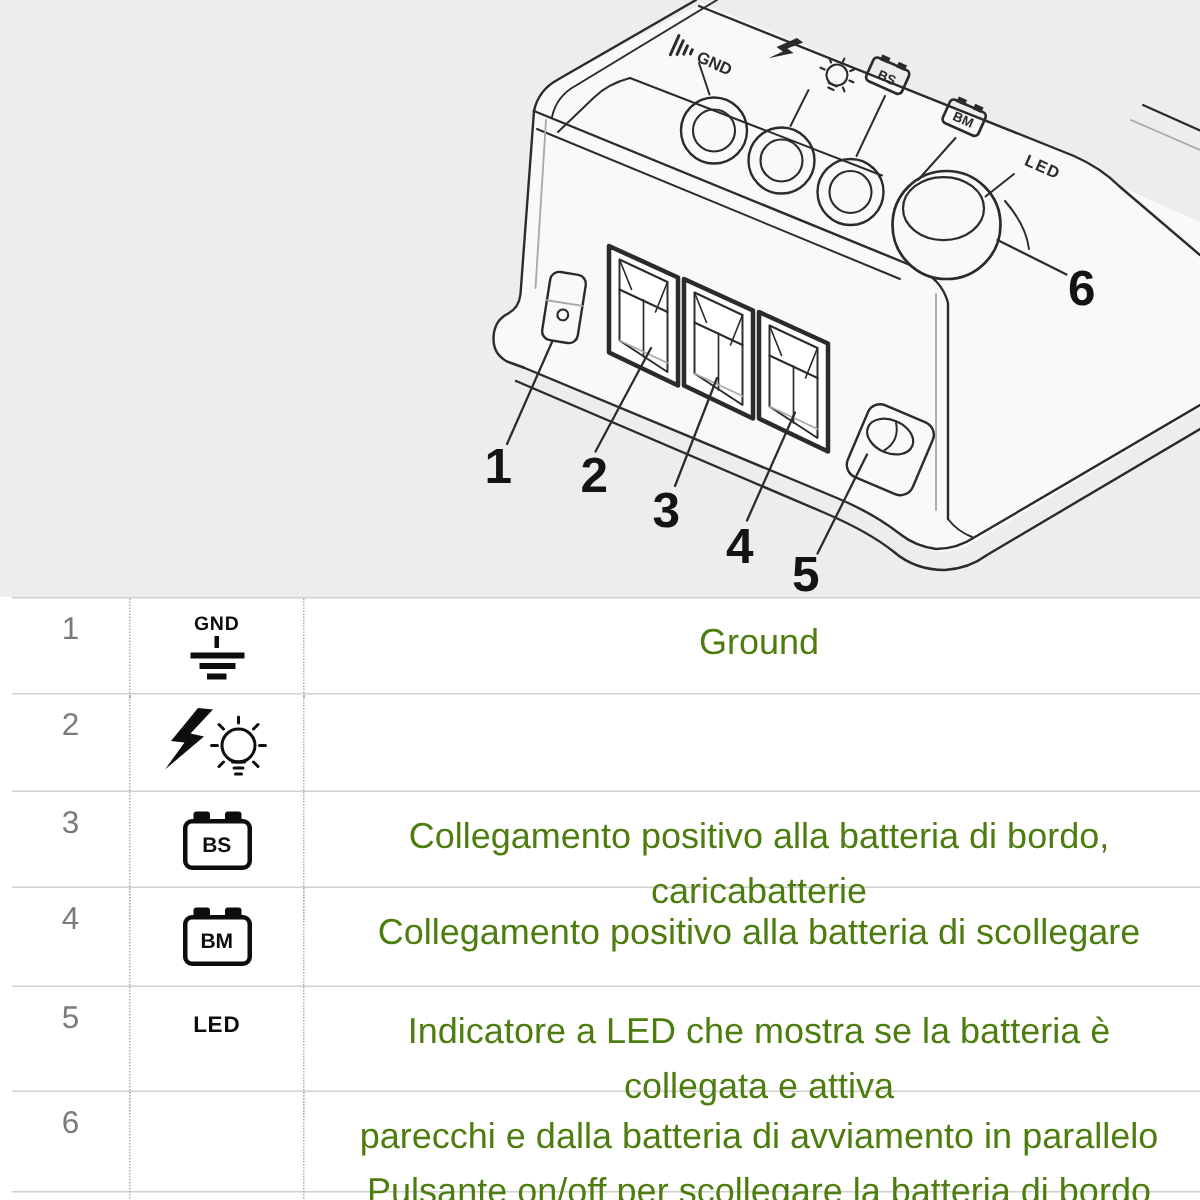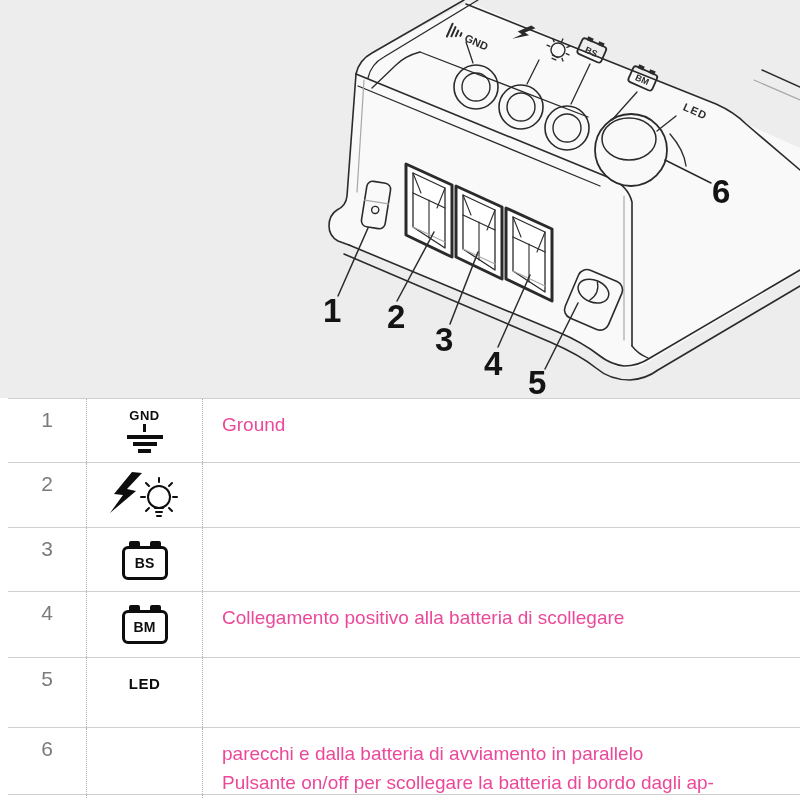--- a/index.html
+++ b/index.html
@@ -7,21 +7,21 @@
   .stage{position:relative;width:800px;height:800px;background:#fff;}
   .drawing{position:absolute;left:0;top:0;width:800px;height:398px;background:#ededed;}
   .drawing svg{display:block;}
 
   .legend{position:absolute;left:0;top:398px;width:800px;background:#fff;}
   .lrow{display:grid;grid-template-columns:79px 116px 1fr;margin-left:8px;border-top:1px solid #cfcfcf;box-sizing:border-box;}
   .lrow:last-of-type{border-bottom:1px solid #cfcfcf;}
   .r1{height:64px}.r2{height:65px}.r3{height:64px}.r4{height:66px}.r5{height:70px}.r6{height:68px}
   .cell-num{color:#7b7b7b;font-size:21px;text-align:center;padding-top:9px;border-right:1px dotted #adadad;}
   .cell-icon{display:flex;justify-content:center;align-items:flex-start;border-right:1px dotted #adadad;}
-  .cell-text{color:#ec4899;font-size:19px;line-height:1.55;padding:11px 10px 0 19px;}
+  .cell-text{color:#4d7c0f;font-size:24px;line-height:1.55;padding:11px 10px 0 19px;text-align:center;}
 
   
   .gnd-wrap{margin-top:9px;display:flex;flex-direction:column;align-items:center;}
   .gnd-label{font-size:13px;font-weight:800;color:#0d0d0d;letter-spacing:.5px;}
   .gnd-stem{width:3px;height:8px;background:#0d0d0d;margin-top:1px;}
   .gnd-bar{background:#0d0d0d;height:4px;margin-top:3px;}
   .gnd-b1{width:36px}.gnd-b2{width:24px}.gnd-b3{width:13px}
 
   
   .batt{margin-top:13px;position:relative;width:46px;height:39px;}
@@ -213,39 +213,41 @@
 
     <div class="lrow r3">
       <div class="cell-num">3</div>
       <div class="cell-icon">
         <div class="batt">
           <div class="nub l"></div>
             <div class="nub r"></div>
           <div class="body">BS</div>
         </div>
       </div>
+      <div class="cell-text">Collegamento positivo alla batteria di bordo, caricabatterie</div>
     </div>
 
     <div class="lrow r4">
       <div class="cell-num">4</div>
       <div class="cell-icon">
         <div class="batt">
           <div class="nub l"></div>
             <div class="nub r"></div>
           <div class="body">BM</div>
         </div>
       </div>
       <div class="cell-text">Collegamento positivo alla batteria di scollegare</div>
     </div>
 
     <div class="lrow r5">
       <div class="cell-num">5</div>
       <div class="cell-icon">
         <div class="led-label">LED</div>
       </div>
+      <div class="cell-text">Indicatore a LED che mostra se la batteria è collegata e attiva</div>
     </div>
 
     <div class="lrow r6">
       <div class="cell-num">6</div>
       <div class="cell-icon"></div>
       <div class="cell-text">
         <div>parecchi e dalla batteria di avviamento in parallelo</div>
         <div>Pulsante on/off per scollegare la batteria di bordo dagli ap-</div>
       </div>
     </div>

